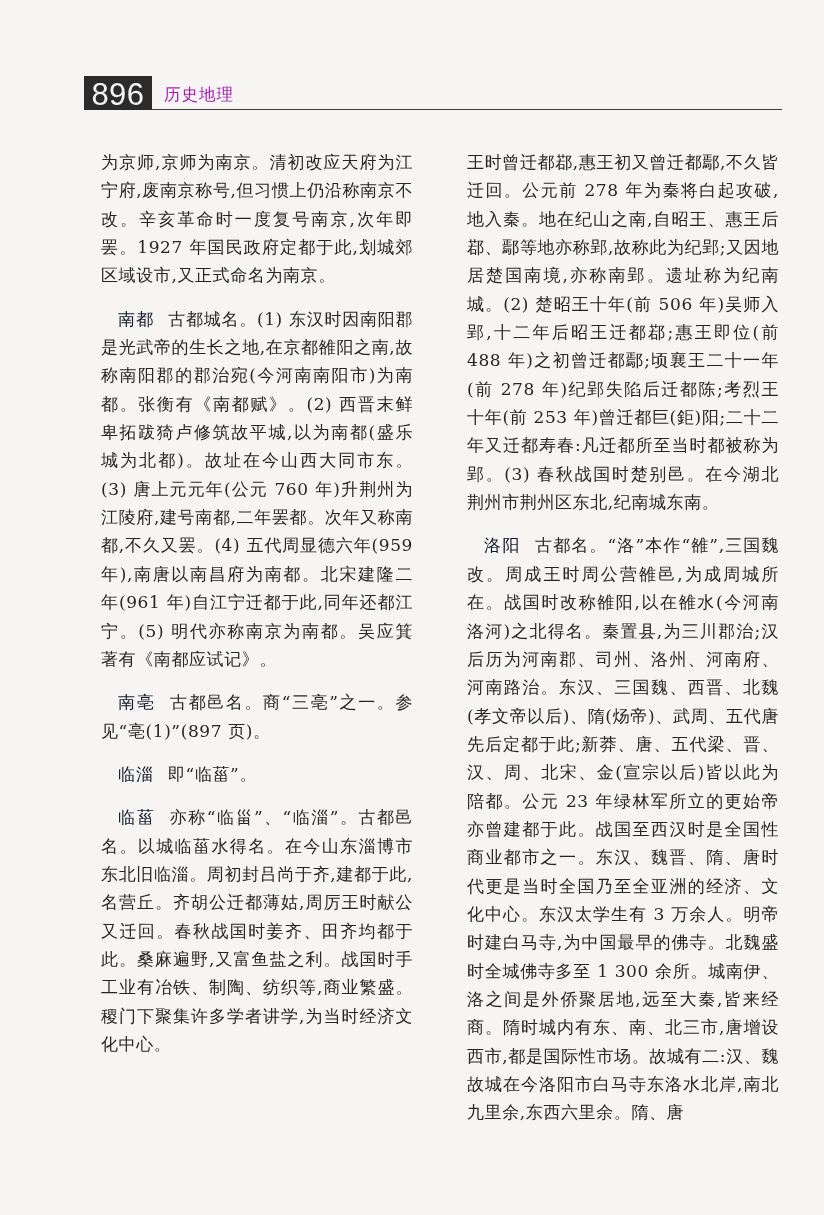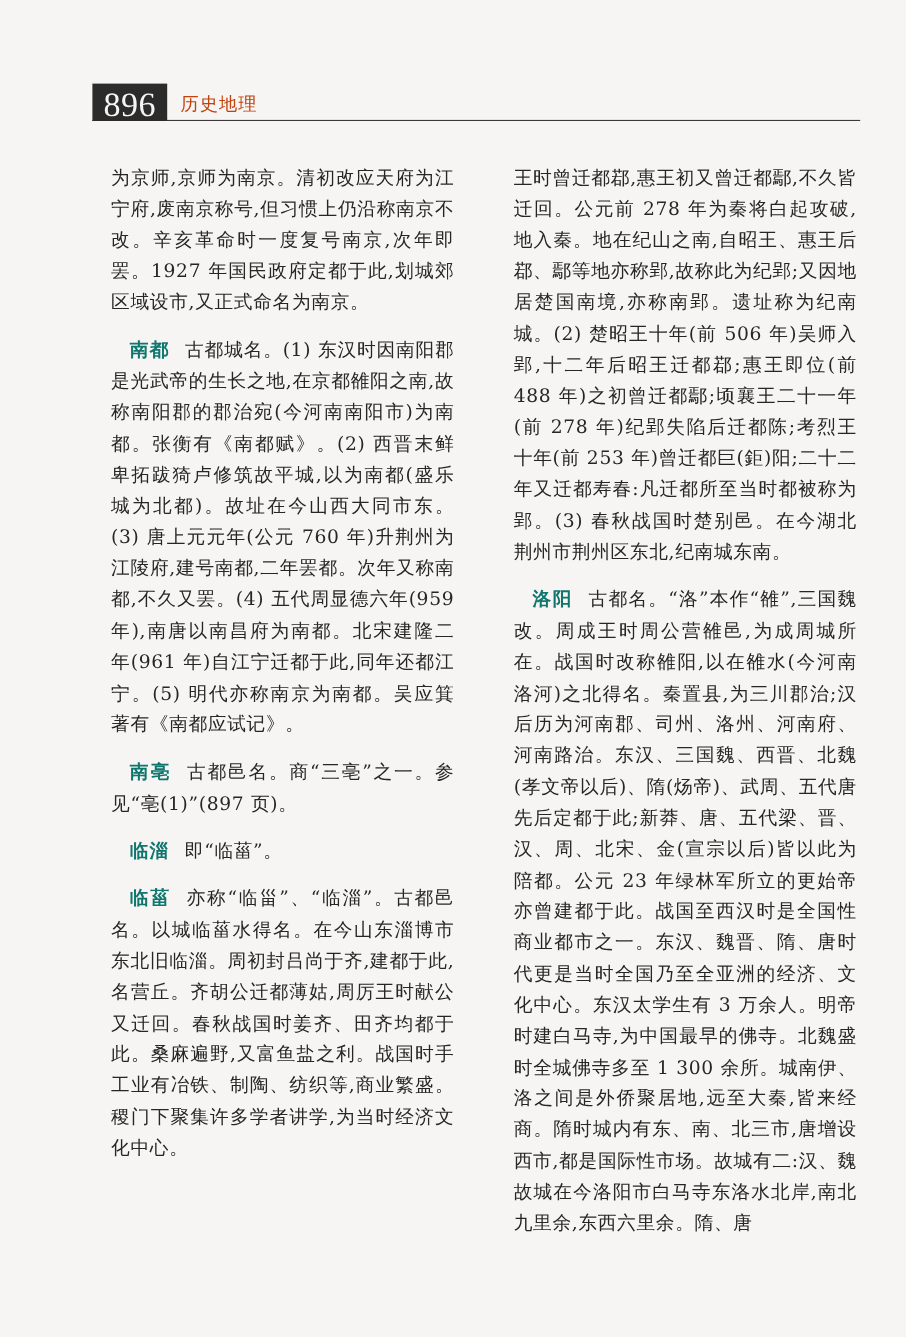--- a/index.html
+++ b/index.html
@@ -10,40 +10,40 @@
     color: #262626;
     position: relative;
   }
   .page-header {
     position: absolute; left: 84px; top: 76px; width: 698px; height: 33px;
     border-bottom: 1.5px solid #3b3b3b;
   }
   .page-number {
     position: absolute; left: 0; top: 0; width: 68px; height: 34px;
     background: #2b2b2b; color: #f4f4f4;
-    font-family: Liberation Serif, serif; font-size: 31px; line-height: 38px;
+    font-family: Liberation Sans, sans-serif; font-size: 31px; line-height: 38px;
     text-align: center; letter-spacing: 0.5px;
   }
   .section-title {
     position: absolute; left: 80px; top: 8px;
-    font-size: 16.5px; color: #c2410c; letter-spacing: 1px;
+    font-size: 16.5px; color: #a21caf; letter-spacing: 1px;
   }
   .column {
     position: absolute; top: 133px; width: 342px;
     font-size: 17px; line-height: 28.35px;
     text-align: justify; letter-spacing: 0.6px;
   }
   .col-left { left: 86px; }
   .col-right { left: 452px; }
   .para { margin: 15px; }
   .para.entry { text-indent: 17px; }
   .para.cont { text-indent: 0; }
   .headword {
     font-family: "DejaVu Sans", "Liberation Sans", sans-serif;
-    font-weight: bold; color: #0f766e; margin-right: 14px; letter-spacing: 1px;
+    font-weight: normal; color: #0f172a; margin-right: 14px; letter-spacing: 1px;
   }
 </style>
 </head>
 <body>
 
 <div class="page-header">
   <div class="page-number">896</div>
   <div class="section-title">历史地理</div>
 </div>
 

